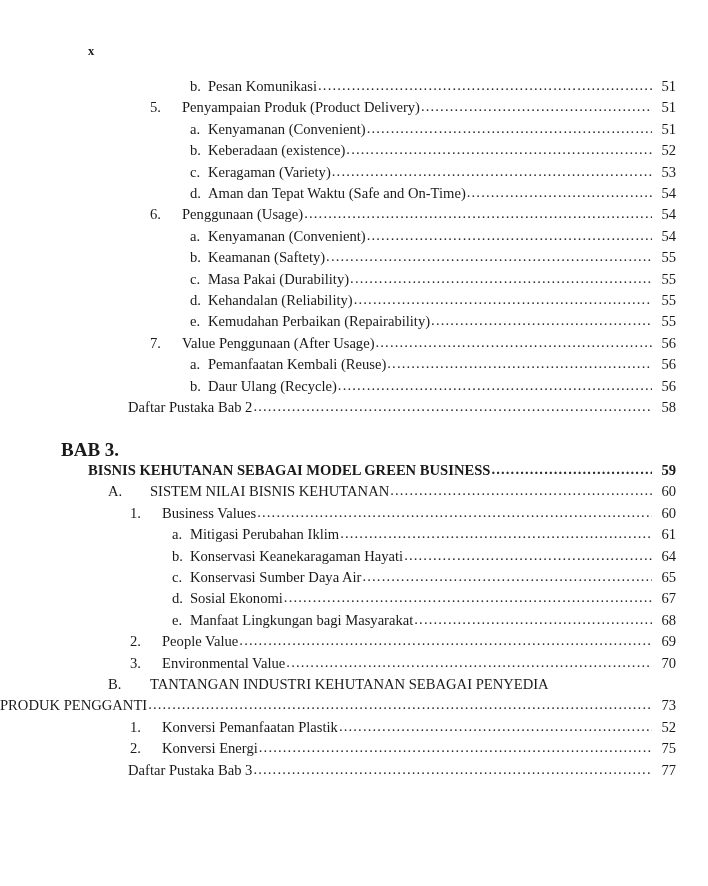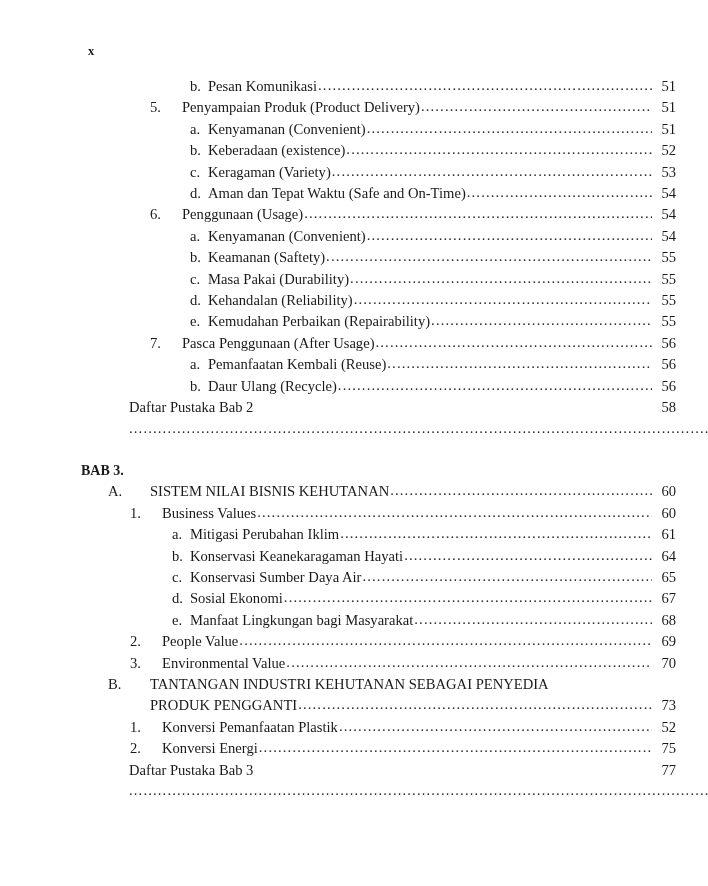--- a/index.html
+++ b/index.html
@@ -73,40 +73,40 @@
     position: absolute;
     right: 32px;
     width: 30px;
     text-align: right;
     flex: 0 0 auto;
   }
   .row.no-leader .leader::after { content: ""; }
 
   
   .lvl-chap   { padding-left: 88px; }
-  .lvl-daftar { padding-left: 128px; flex-direction: column; }
+  .lvl-daftar { padding-left: 128px; }
   .lvl-A      { padding-left: 108px; }
   .lvl-num    { padding-left: 150px; }
   .lvl-num2   { padding-left: 130px; }
   .lvl-alpha  { padding-left: 190px; }
   .lvl-alpha2 { padding-left: 172px; }
-  .lvl-cont   { padding-left: 150px; }
+  .lvl-cont   { }
 
   .marker.m-num   { width: 32px; }
   .marker.m-alpha { width: 18px; }
   .marker.m-A     { width: 42px; }
 
   .it { }
 
   .row.bold, .row.bold .leader::after, .row.bold .pageno { font-weight: bold; }
   .gap-md { height: 20px; }
 
   .bab-head {
-    padding-left: 81px;
-    font-size: 14px;
+    padding-left: 61px;
+    font-size: 19px;
     line-height: 21.4px;
     font-weight: bold;
   }
 </style>
 </head>
 <body>
 
 <div class="page">
 
   <div class="folio">x</div>
@@ -180,21 +180,21 @@
           <span class="pageno">55</span>
         </div>
         <div class="row lvl-alpha">
           <span class="marker m-alpha">e.</span>
           <span class="label"><span>Kemudahan Perbaikan </span><span class="it">(Repairability)</span></span>
           <span class="leader"></span>
           <span class="pageno">55</span>
         </div>
         <div class="row lvl-num">
           <span class="marker m-num">7.</span>
-          <span class="label"><span>Pasca Penggunaan </span><span class="it">(After Usage)</span><span> </span></span>
+          <span class="label"><span>Value Penggunaan </span><span class="it">(After Usage)</span><span> </span></span>
           <span class="leader"></span>
           <span class="pageno">56</span>
         </div>
         <div class="row lvl-alpha">
           <span class="marker m-alpha">a.</span>
           <span class="label"><span>Pemanfaatan Kembali </span><span class="it">(Reuse)</span><span> </span></span>
           <span class="leader"></span>
           <span class="pageno">56</span>
         </div>
         <div class="row lvl-alpha">
@@ -209,20 +209,26 @@
           <span class="leader"></span>
           <span class="pageno">58</span>
         </div>
       </div>
 
     <div class="gap-md"></div>
 
     <div class="bab-head">BAB 3.</div>
 
     <div id="ch3-block">
+        <div class="row lvl-chap bold">
+          <span class="marker m-alpha" style="width: 0px;"></span>
+          <span class="label"><span>BISNIS KEHUTANAN SEBAGAI MODEL </span><span class="it">GREEN BUSINESS</span></span>
+          <span class="leader"></span>
+          <span class="pageno">59</span>
+        </div>
         <div class="row lvl-A">
           <span class="marker m-A">A.</span>
           <span class="label"><span>SISTEM NILAI BISNIS KEHUTANAN </span></span>
           <span class="leader"></span>
           <span class="pageno">60</span>
         </div>
         <div class="row lvl-num2">
           <span class="marker m-num">1.</span>
           <span class="label"><span class="it">Business Values</span></span>
           <span class="leader"></span>

